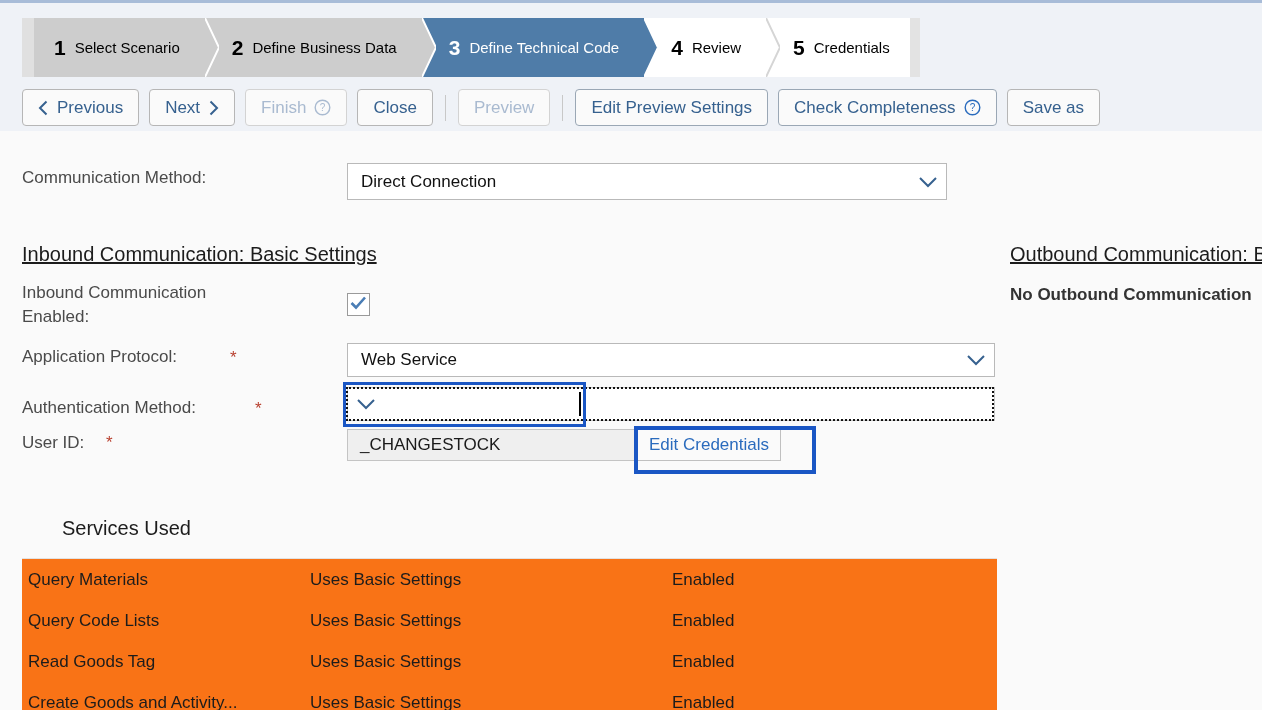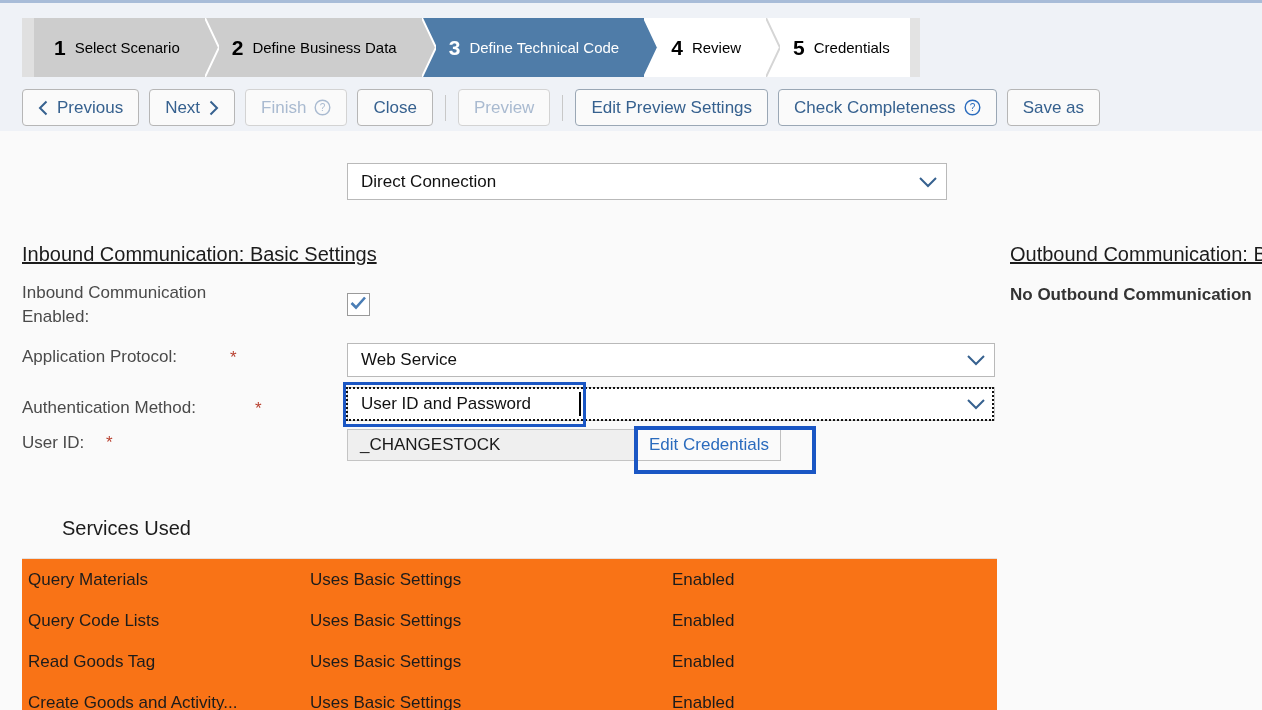--- a/index.html
+++ b/index.html
@@ -375,20 +375,21 @@
 
     <button class="tbtn">
       <span>Save as</span>
     </button>
   </div>
 </div>
 
 <div id="content">
 
   <div id="row-comm">
+    <span class="lbl">Communication Method:</span>
     <div class="selbox" style="left:325px; top:-1px; width:600px; height:37px;">
       <span class="selval">Direct Connection</span>
       <span class="caret">
         <svg width="20" height="12" viewBox="0 0 20 12">
             <polyline points="2,2 10,10 18,2" fill="none" stroke="#36618f" stroke-width="2"></polyline>
           </svg>
       </span>
     </div>
   </div>
 
@@ -419,21 +420,20 @@
           </svg>
       </span>
     </div>
   </div>
 
   <div id="row-auth">
     <span class="lbl">Authentication Method:</span>
     <span class="req" style="position:absolute; left:233px; top:4px;">*</span>
 
     <div class="selbox" style="left:325px; top:-8px; width:648px; height:34px; border-color:#c6c6c6;">
-      <span class="selval">User ID and Password</span>
       <span class="caret">
         <svg width="20" height="12" viewBox="0 0 20 12">
             <polyline points="2,2 10,10 18,2" fill="none" stroke="#36618f" stroke-width="2"></polyline>
           </svg>
       </span>
     </div>
     <div id="auth-dotted"></div>
     <div id="auth-focus-ring"></div>
     <div id="auth-caret-bar"></div>
   </div>

